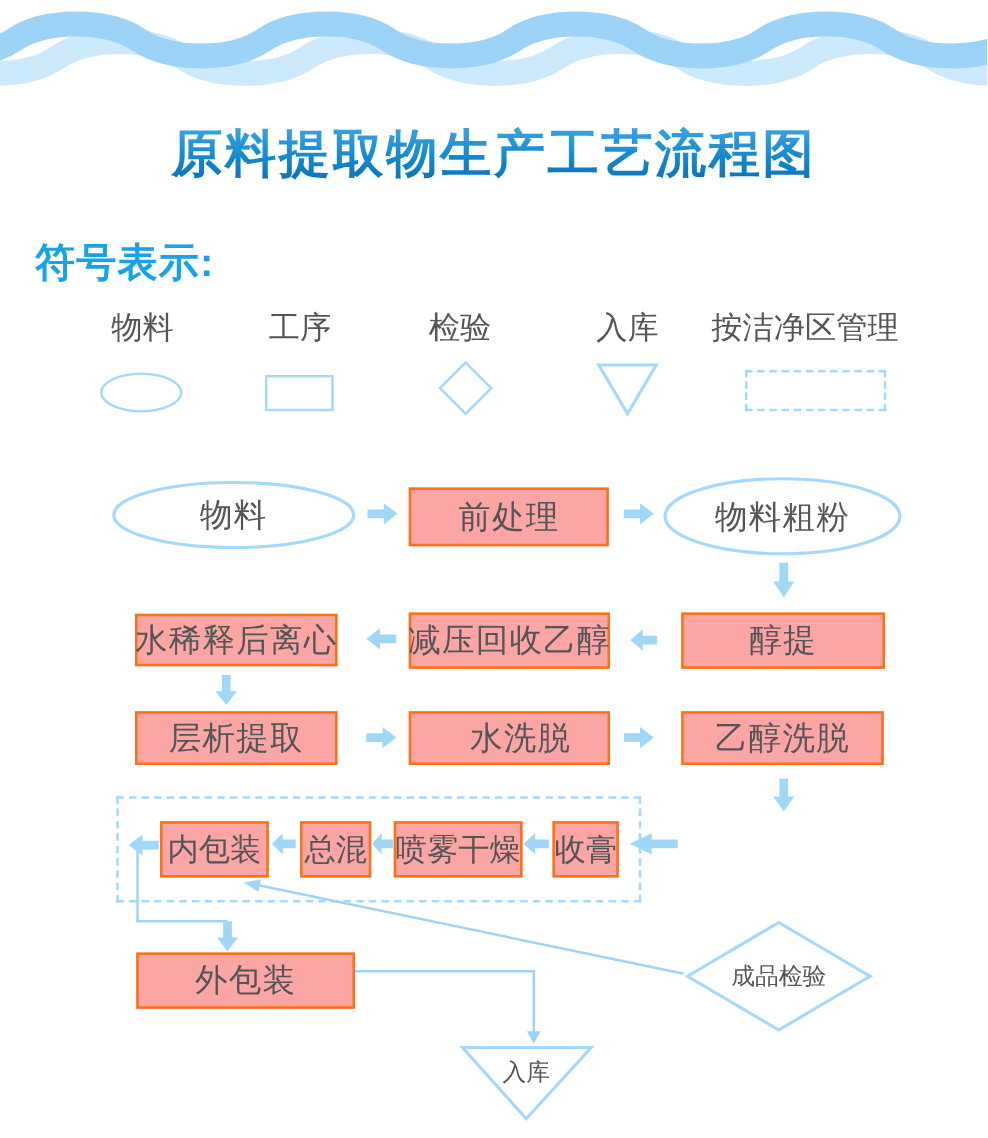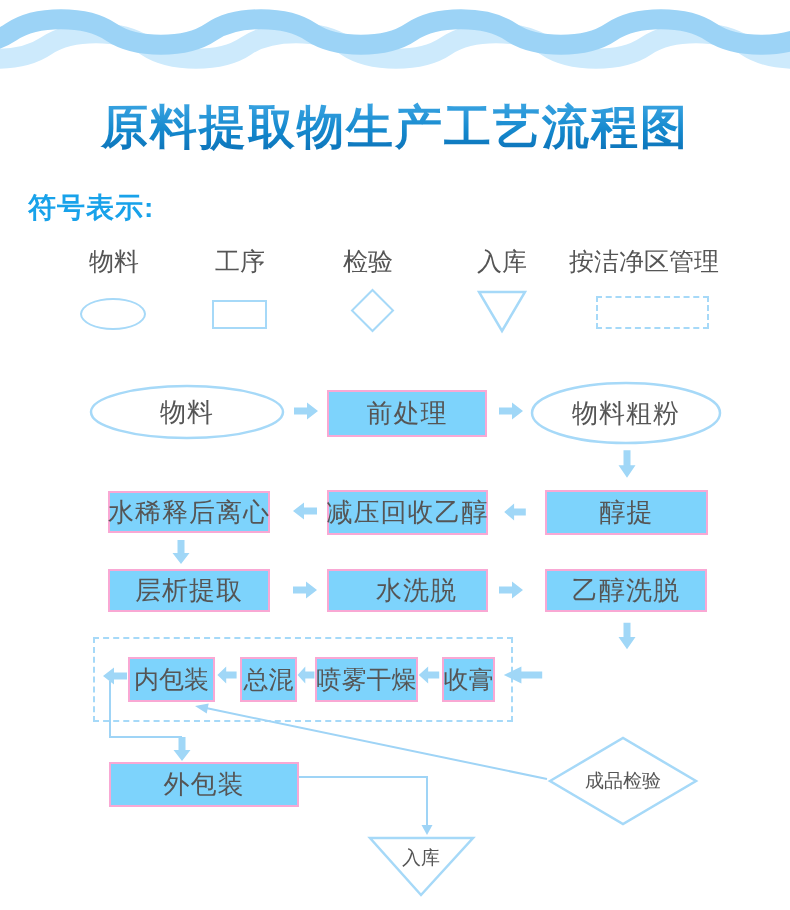--- a/index.html
+++ b/index.html
@@ -4,50 +4,50 @@
 <style>
   html,body{margin:0;padding:0;background:#ffffff;}
   .stage{
     position:relative;width:790px;height:910px;margin:0 auto;overflow:hidden;
     background:#ffffff;font-family:"Liberation Sans", sans-serif;color:#555;
   }
   .abs{position:absolute;}
   
   .main-title{
     position:absolute;left:0;right:0;top:96px;text-align:center;
-    font-size:47px;font-weight:bold;letter-spacing:2px;color:#0f74b8;
+    font-size:41px;font-weight:bold;letter-spacing:2px;color:#0f74b8;
   }
   @supports ((-webkit-background-clip:text) or (background-clip:text)){
     .main-title{
       background:linear-gradient(180deg,#44abe7 0%,#1488cd 55%,#0a6bb1 100%);
       -webkit-background-clip:text;background-clip:text;color:transparent;
     }
   }
   
   .legend-heading{
     position:absolute;left:28px;top:189px;
-    font-size:28px;font-weight:bold;color:#18a2ea;letter-spacing:1px;
+    font-size:32px;font-weight:bold;color:#18a2ea;letter-spacing:1px;
   }
   .legend-label{
     position:absolute;top:245px;transform:translateX(-50%);
     font-size:25px;color:#555;white-space:nowrap;
   }
   .shape-ellipse{position:absolute;border:2px solid #a6d9f8;border-radius:50%;box-sizing:border-box;}
   .shape-rect{position:absolute;border:2px solid #a6d9f8;box-sizing:border-box;background:#fff;}
   .shape-diamond{position:absolute;border:2px solid #a6d9f8;box-sizing:border-box;transform:rotate(45deg);}
   .shape-dashed{position:absolute;border:2px dashed #a6d9f8;box-sizing:border-box;}
   
   .flow-svg{position:absolute;left:0;top:0;width:790px;height:910px;z-index:2;}
   .clean-zone{
     position:absolute;left:93px;top:637px;width:420px;height:85px;
     border:2px dashed #a6d9f8;box-sizing:border-box;z-index:1;
   }
   .node{
     position:absolute;z-index:3;display:flex;align-items:center;justify-content:center;
-    border:2px solid #f9a8d4;background:#7dd3fc;box-sizing:border-box;
+    border:2px solid #f97316;background:#fca5a5;box-sizing:border-box;
     font-size:26px;color:#555;white-space:nowrap;letter-spacing:1px;
   }
   .node.sm{font-size:25px;letter-spacing:0;}
   .ghost{
     position:absolute;z-index:3;display:flex;align-items:center;justify-content:center;
     background:transparent;border:none;font-size:26px;color:#555;white-space:nowrap;letter-spacing:1px;
   }
   .ghost.sm{font-size:19px;letter-spacing:0;}
 </style>
 </head>
@@ -128,20 +128,20 @@
   <div class="node" style="left:545px;top:490px;width:163px;height:45px;">醇提</div>
   <div class="node" style="left:327px;top:490px;width:161px;height:45px;">减压回收乙醇</div>
   <div class="node" style="left:108px;top:491px;width:162px;height:42px;">水稀释后离心</div>
   <div class="node" style="left:108px;top:569px;width:162px;height:43px;">层析提取</div>
   <div class="node" style="left:327px;top:569px;width:161px;height:43px;padding-left:18px;">水洗脱</div>
   <div class="node" style="left:545px;top:569px;width:162px;height:43px;">乙醇洗脱</div>
   <div class="node sm" style="left:442px;top:657px;width:53px;height:45px;">收膏</div>
   <div class="node sm" style="left:315px;top:657px;width:103px;height:45px;">喷雾干燥</div>
   <div class="node sm" style="left:240px;top:657px;width:57px;height:45px;">总混</div>
   <div class="node sm" style="left:128px;top:657px;width:87px;height:45px;">内包装</div>
-  <div class="node" style="left:109px;top:762px;width:190px;height:45px;">外包装</div>
+  <div class="node" style="left:109px;top:762px;width:175px;height:45px;">外包装</div>
 
   <div class="ghost" style="left:91px;top:386px;width:192px;height:52px;">物料</div>
   <div class="ghost" style="left:532px;top:383px;width:188px;height:60px;">物料粗粉</div>
   <div class="ghost sm" style="left:550px;top:738px;width:146px;height:86px;">成品检验</div>
   <div class="ghost sm" style="left:371px;top:838px;width:100px;height:40px;">入库</div>
 
 </div>
 
 </body></html>

